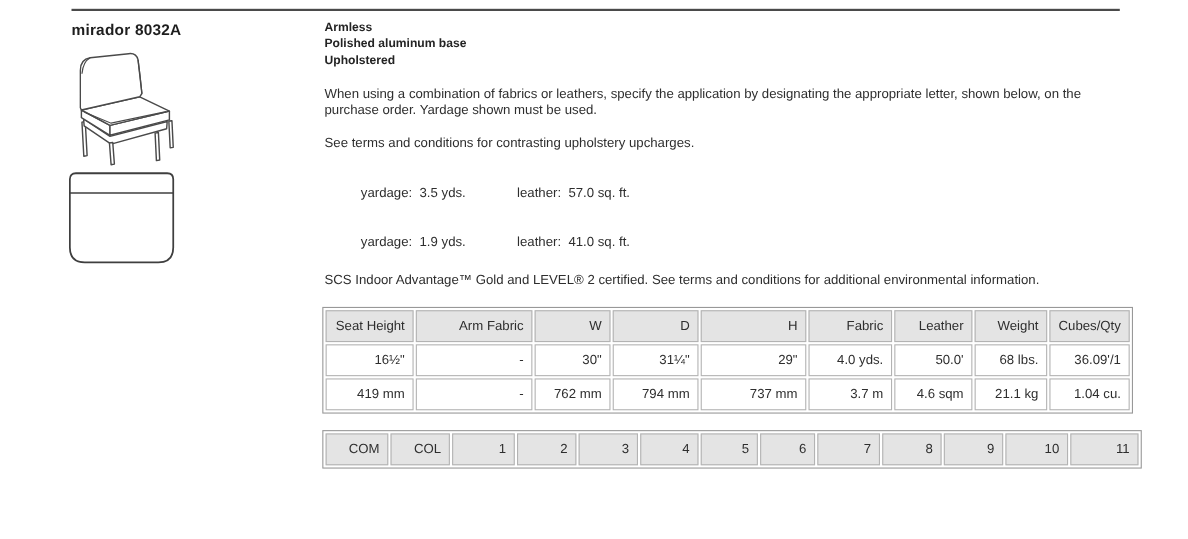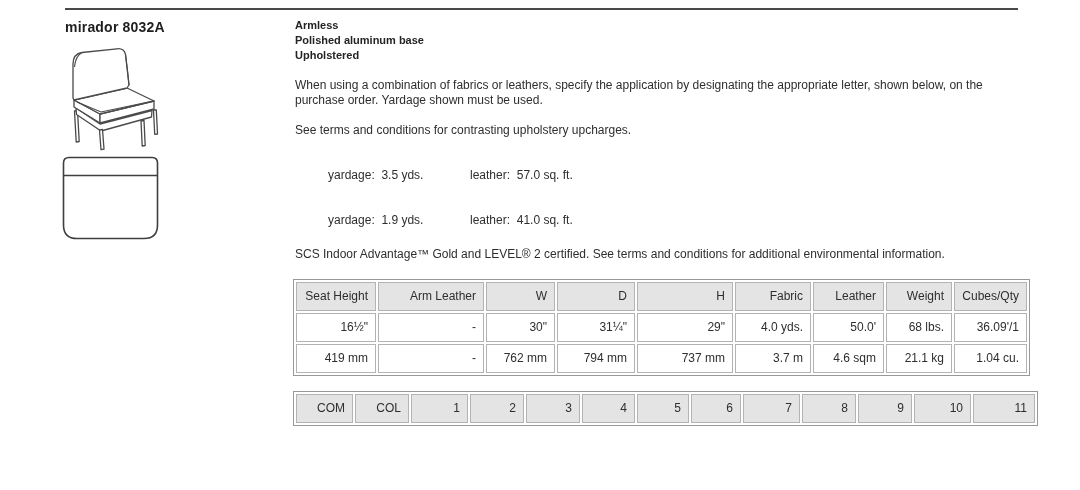--- a/index.html
+++ b/index.html
@@ -124,21 +124,21 @@
       <col style="width:78px">
         <col style="width:96px">
         <col style="width:76px">
       <col style="width:71px">
         <col style="width:66px">
         <col style="width:73px">
     </colgroup>
     <thead>
       <tr>
         <th>Seat Height</th>
-        <th>Arm Leather</th>
+        <th>Arm Fabric</th>
         <th>W</th>
         <th>D</th>
         <th>H</th>
         <th>Fabric</th>
         <th>Leather</th>
         <th>Weight</th>
         <th>Cubes/Qty</th>
       </tr>
     </thead>
     <tbody>

